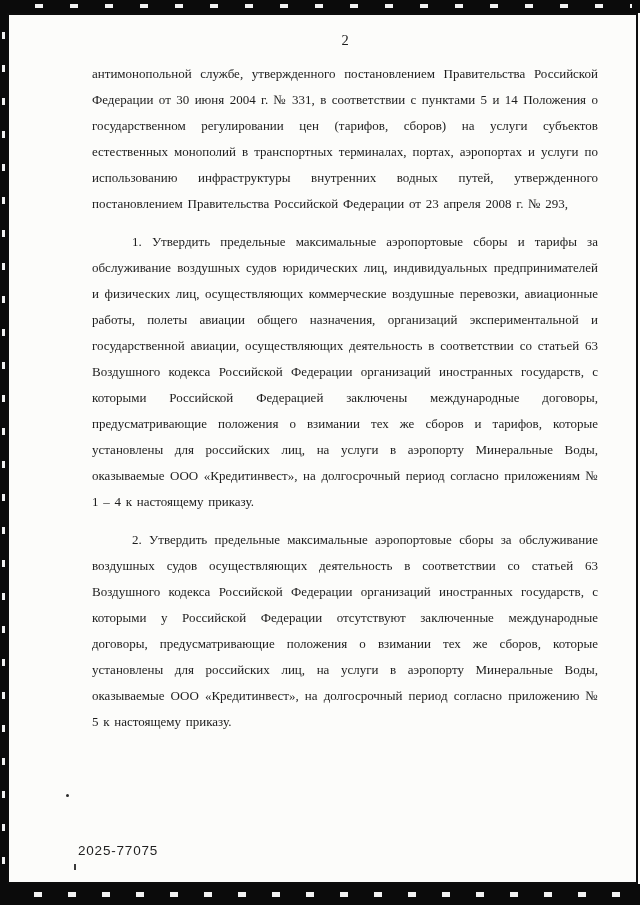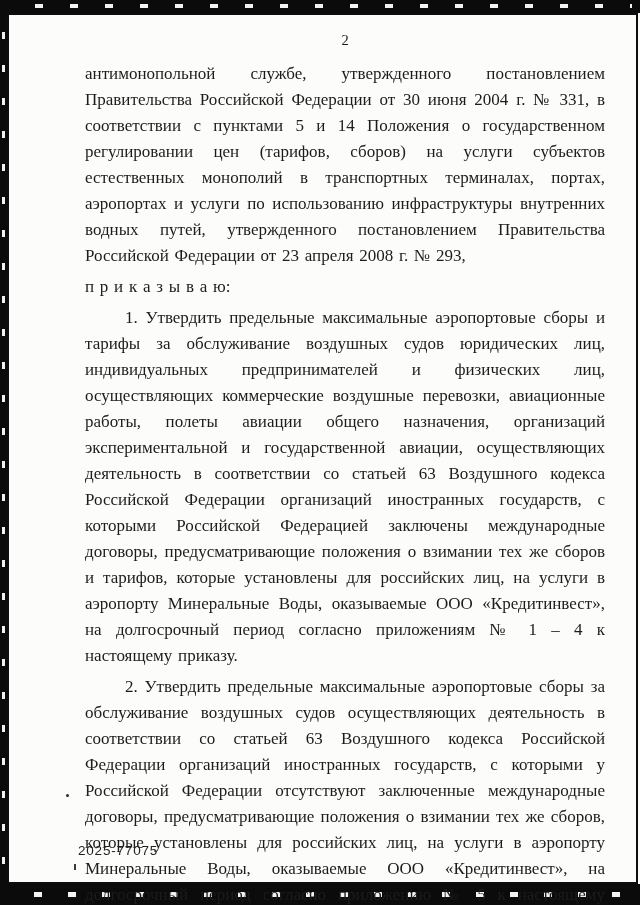--- a/index.html
+++ b/index.html
@@ -49,22 +49,22 @@
     left: 80px;
     right: 30px;
     top: 32px;
   }
   .page-number {
     text-align: center;
     font-size: 14.5px;
     margin: 0 0 12px 0;
   }
   .content p {
-    margin: 5px;
-    font-size: 17px;
+    margin: 12px;
+    font-size: 13px;
     line-height: 26px;
     text-align: justify;
     word-spacing: 1.5px;
   }
   .content p.indent { text-indent: 40px; }
   .stamp {
     position: absolute;
     left: 78px;
     top: 843px;
     font-family: Liberation Sans, sans-serif;
@@ -102,21 +102,20 @@
   <div class="film-bottom">
     <div class="dashes"></div>
   </div>
   <div class="frame"></div>
 
   <div class="content">
     <div class="page-number">2</div>
 
     <p>антимонопольной службе, утвержденного постановлением Правительства Российской Федерации от 30 июня 2004 г. № 331, в соответствии с пунктами 5 и 14 Положения о государственном регулировании цен (тарифов, сборов) на услуги субъектов естественных монополий в транспортных терминалах, портах, аэропортах и услуги по использованию инфраструктуры внутренних водных путей, утвержденного постановлением Правительства Российской Федерации от 23 апреля 2008 г. № 293,</p>
 
-    <p>п р и к а з ы в а ю:</p>
 
     <p class="indent">1. Утвердить предельные максимальные аэропортовые сборы и тарифы за обслуживание воздушных судов юридических лиц, индивидуальных предпринимателей и физических лиц, осуществляющих коммерческие воздушные перевозки, авиационные работы, полеты авиации общего назначения, организаций экспериментальной и государственной авиации, осуществляющих деятельность в соответствии со статьей 63 Воздушного кодекса Российской Федерации организаций иностранных государств, с которыми Российской Федерацией заключены международные договоры, предусматривающие положения о взимании тех же сборов и тарифов, которые установлены для российских лиц, на услуги в аэропорту Минеральные Воды, оказываемые ООО «Кредитинвест», на долгосрочный период согласно приложениям № 1 – 4 к настоящему приказу.</p>
 
     <p class="indent">2. Утвердить предельные максимальные аэропортовые сборы за обслуживание воздушных судов осуществляющих деятельность в соответствии со статьей 63 Воздушного кодекса Российской Федерации организаций иностранных государств, с которыми у Российской Федерации отсутствуют заключенные международные договоры, предусматривающие положения о взимании тех же сборов, которые установлены для российских лиц, на услуги в аэропорту Минеральные Воды, оказываемые ООО «Кредитинвест», на долгосрочный период согласно приложению № 5 к настоящему приказу.</p>
   </div>
 
   <div class="artifact-dot"></div>
   <div class="artifact-tick"></div>
 
   <div class="stamp">2025-77075</div>

